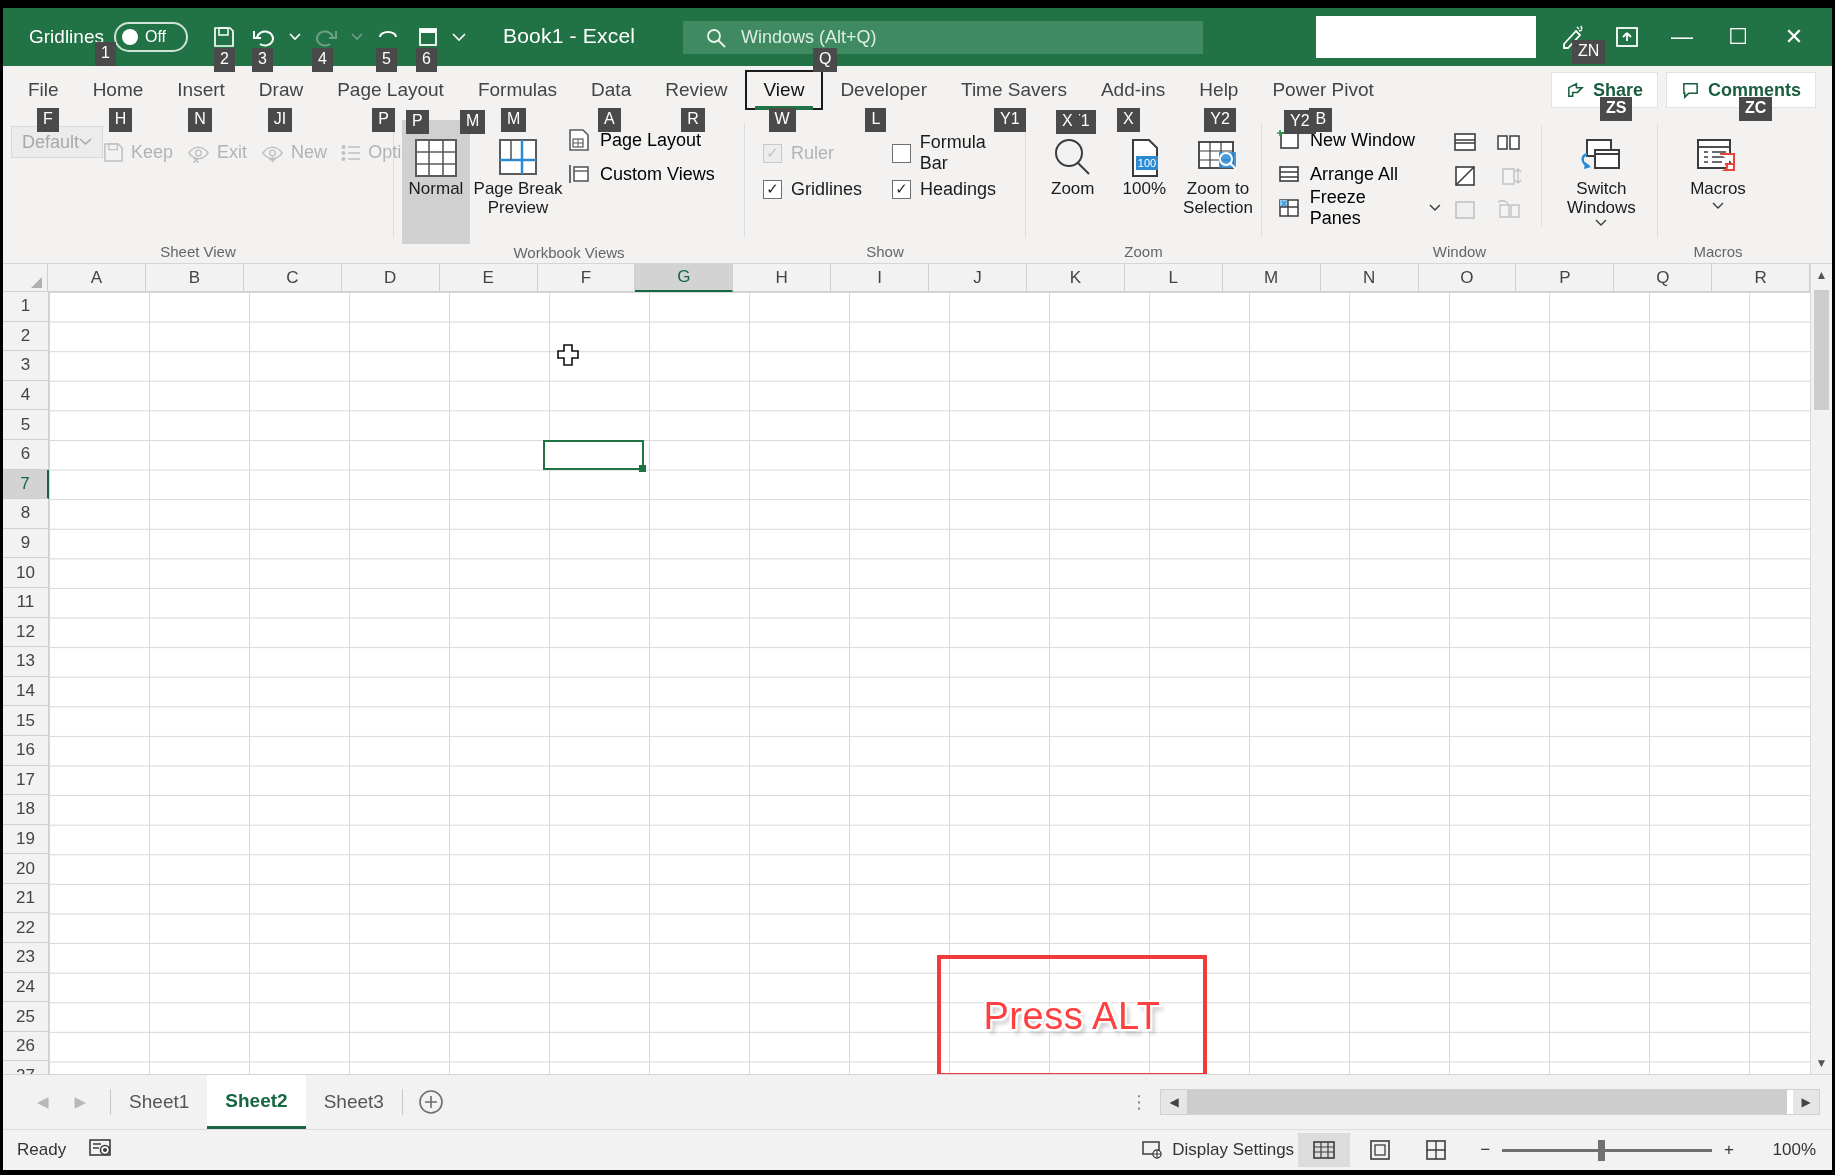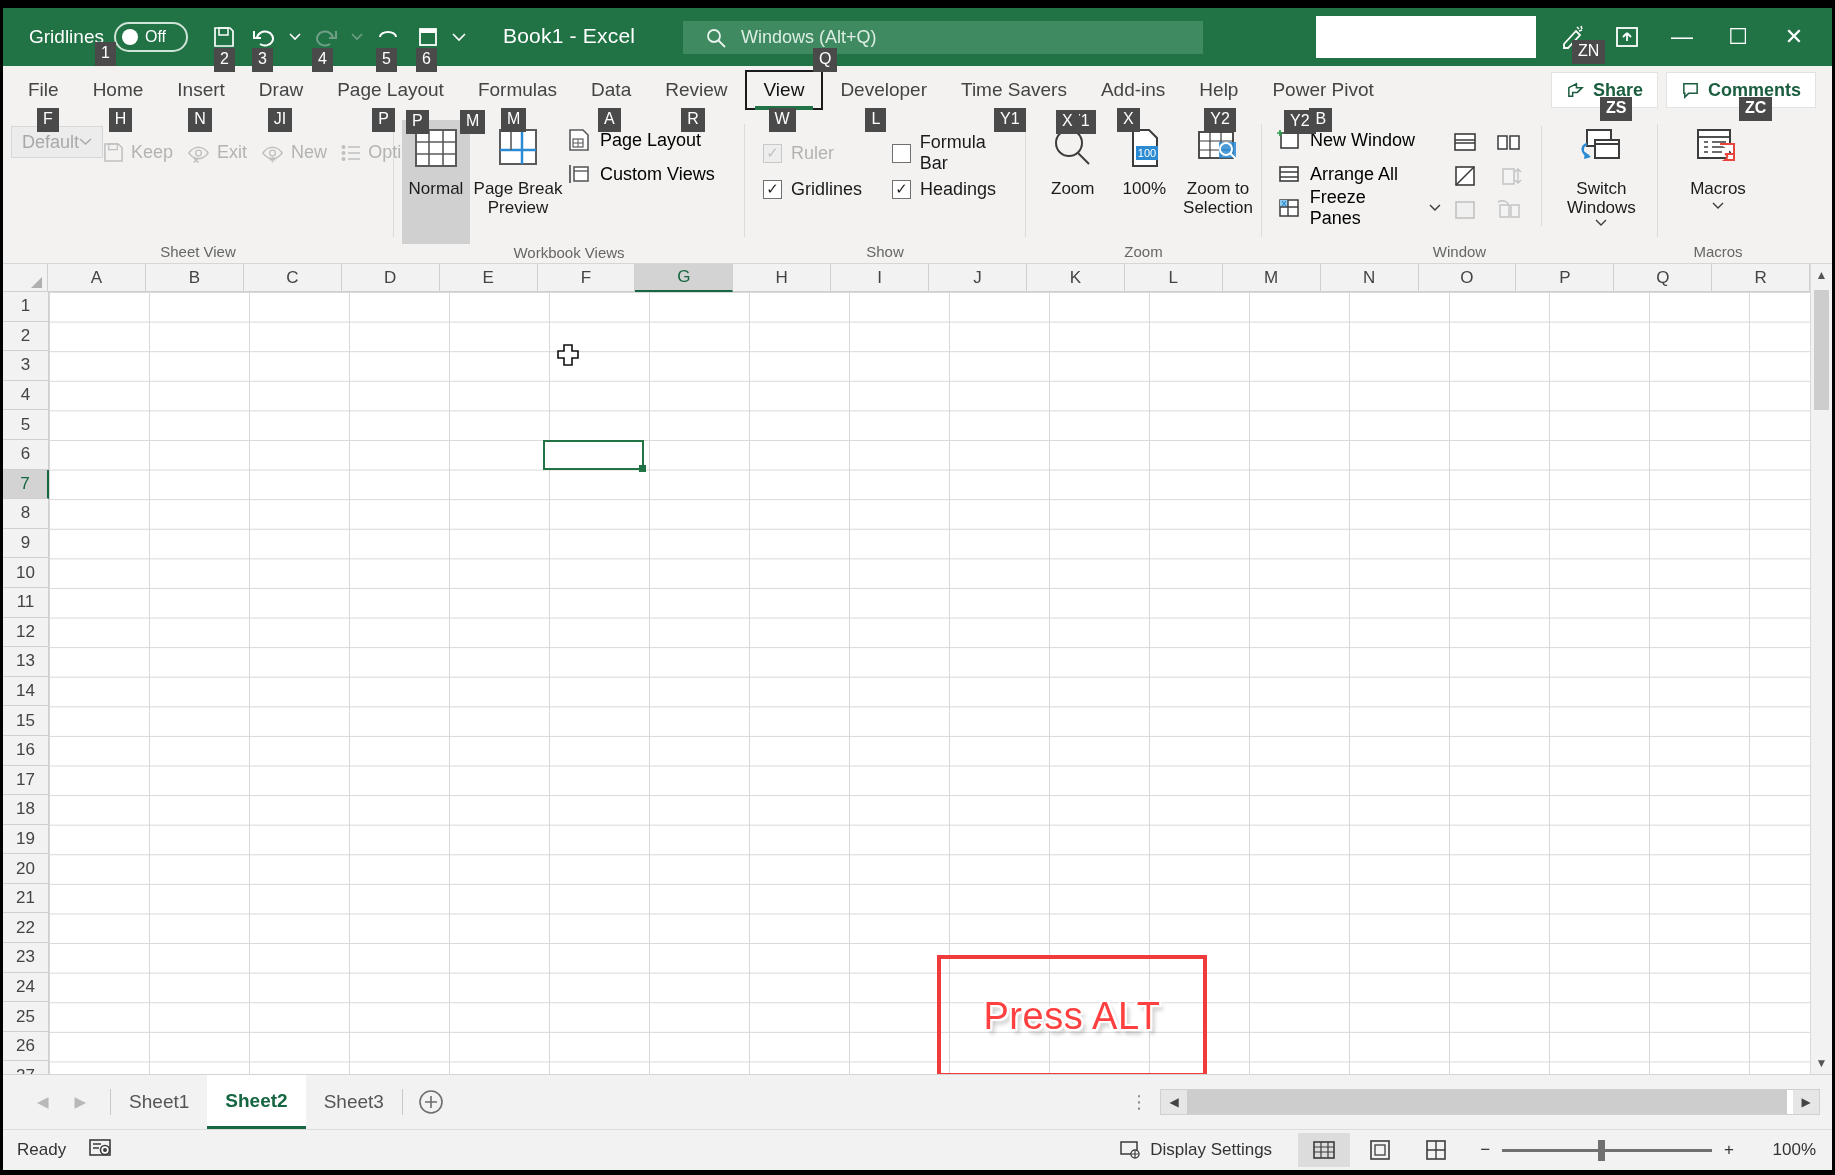--- a/index.html
+++ b/index.html
@@ -89,21 +89,21 @@
     display: flex; align-items: center; padding: 0 10px; font-size: 18px; color: #a9a9a9;
     justify-content: space-between;
   }
   .sv-row { display: flex; align-items: center; gap: 14px; margin-top: 16px; }
   .sv-item { display: flex; align-items: center; gap: 7px; font-size: 18px; color: #b3b3b3; }
   .bigbtn {
     display: flex; flex-direction: column; align-items: center; justify-content: flex-start;
     width: 78px; padding-top: 6px; font-size: 17px; color: #1b1b1b; text-align: center; line-height: 1.1;
   }
   .bigbtn.sel { background: #d0d0d0; height: 124px; }
-  .bigbtn .ic { height: 54px; display: flex; align-items: flex-start; justify-content: center; }
+  .bigbtn .ic { height: 54px; display: flex; align-items: flex-end; justify-content: center; }
   .smallrow { display: flex; align-items: center; gap: 9px; font-size: 18px; color: #1b1b1b; height: 34px; }
   .chk {
     width: 19px; height: 19px; border: 1px solid #707070; background: #fff;
     display: flex; align-items: center; justify-content: center; font-size: 15px; color: #222;
   }
   .chk.dis { background: #ededed; border-color: #c8c8c8; color: #c0c0c0; }
   .col-stack { display: flex; flex-direction: column; gap: 2px; padding-top: 4px; }
   .minirow { display: flex; align-items: center; gap: 8px; font-size: 18px; height: 32px; }
   .mini-ic { width: 26px; height: 24px; display: flex; align-items: center; justify-content: center; }
   .win-icons { display: flex; flex-direction: column; gap: 2px; padding-top: 6px; }
@@ -761,21 +761,21 @@
       <span>
         <svg width="24" height="22" viewBox="0 0 24 22">
             <rect x="2" y="3" width="20" height="15" fill="none" stroke="#3c3c3c" stroke-width="1.6"></rect>
             <path d="M5 7h8M5 11h6" stroke="#3c3c3c" stroke-width="1.4"></path>
             <circle cx="17" cy="13" r="4.5" fill="#fff" stroke="#3c3c3c" stroke-width="1.6"></circle>
             <circle cx="17" cy="13" r="2" fill="#3c3c3c"></circle>
           </svg>
       </span>
     </div>
     <div class="status-right">
-      <span style="display:flex;align-items:center;gap:8px;margin-right:22px;">
+      <span style="display:flex;align-items:center;gap:8px;">
         <svg width="22" height="20" viewBox="0 0 22 20">
             <rect x="1" y="2" width="16" height="12" fill="none" stroke="#3c3c3c" stroke-width="1.5"></rect>
             <circle cx="15" cy="14" r="4" fill="#fff" stroke="#3c3c3c" stroke-width="1.4"></circle>
             <path d="M15 11v6M12 14h6" stroke="#3c3c3c" stroke-width="1.2"></path>
           </svg>
         <span>Display Settings</span>
       </span>
       <div class="viewbtn sel">
         <svg width="24" height="22" viewBox="0 0 24 22">
             <rect x="2" y="3" width="20" height="16" fill="none" stroke="#3c3c3c" stroke-width="1.6"></rect>

